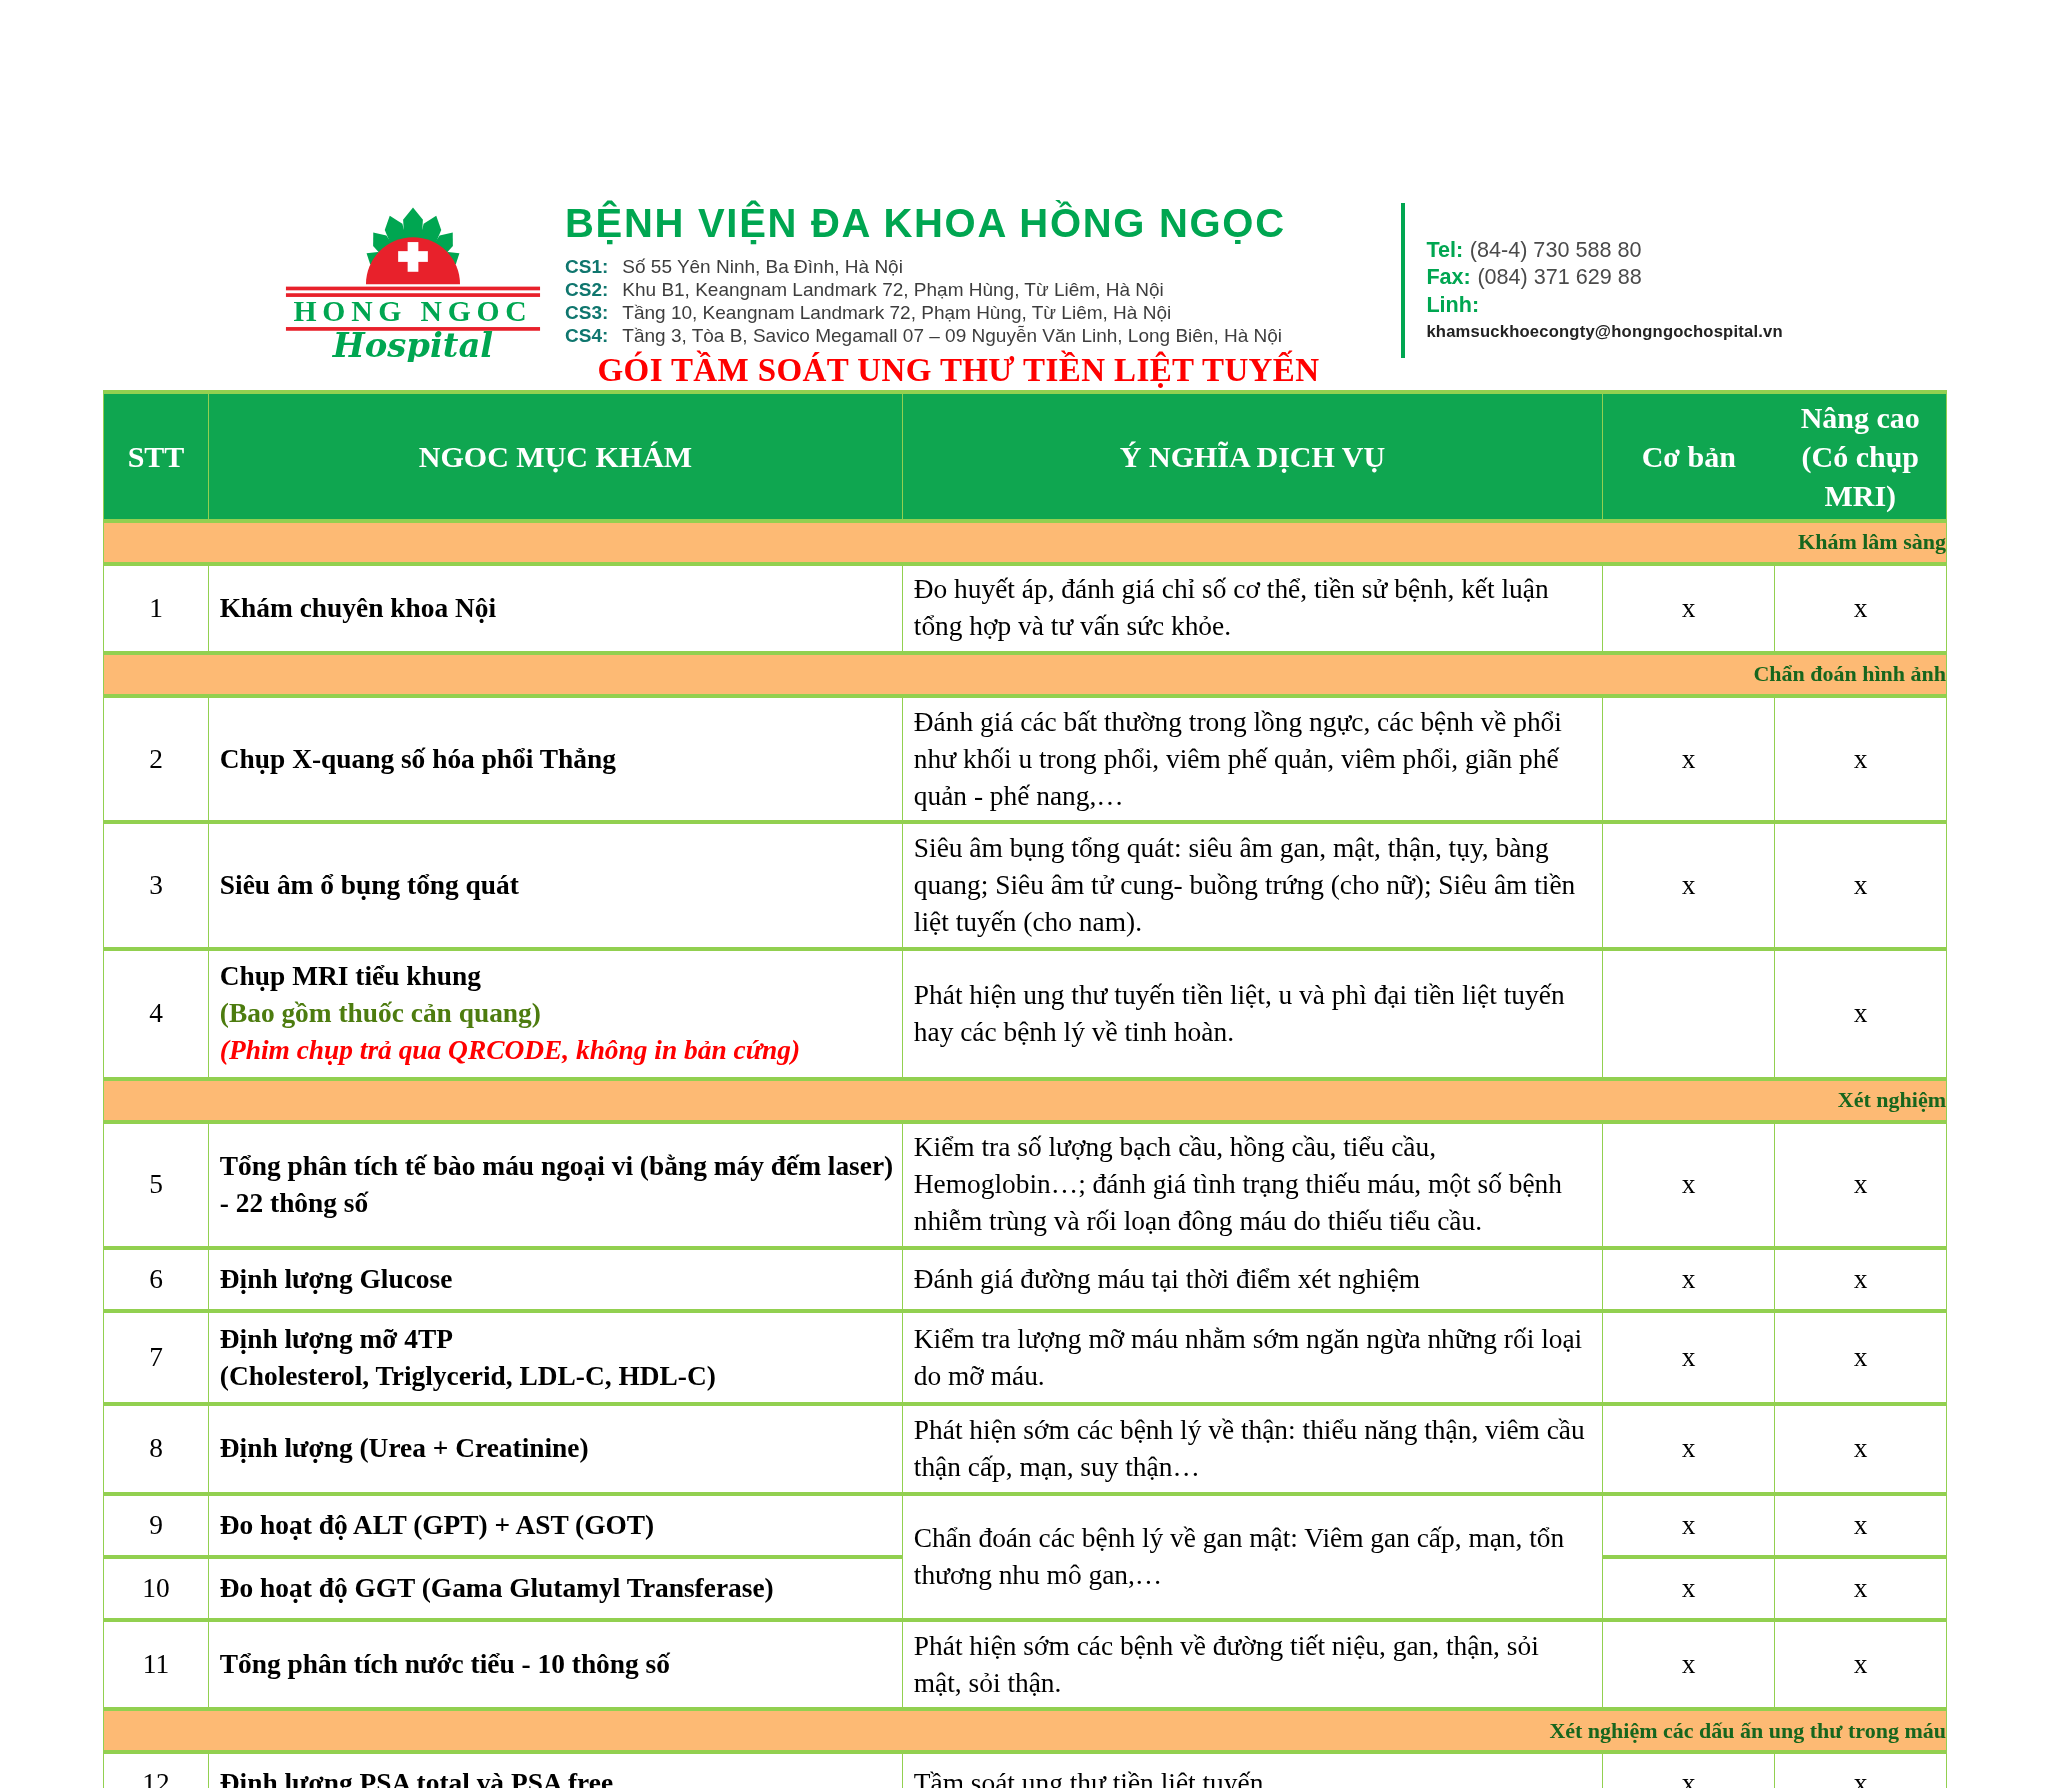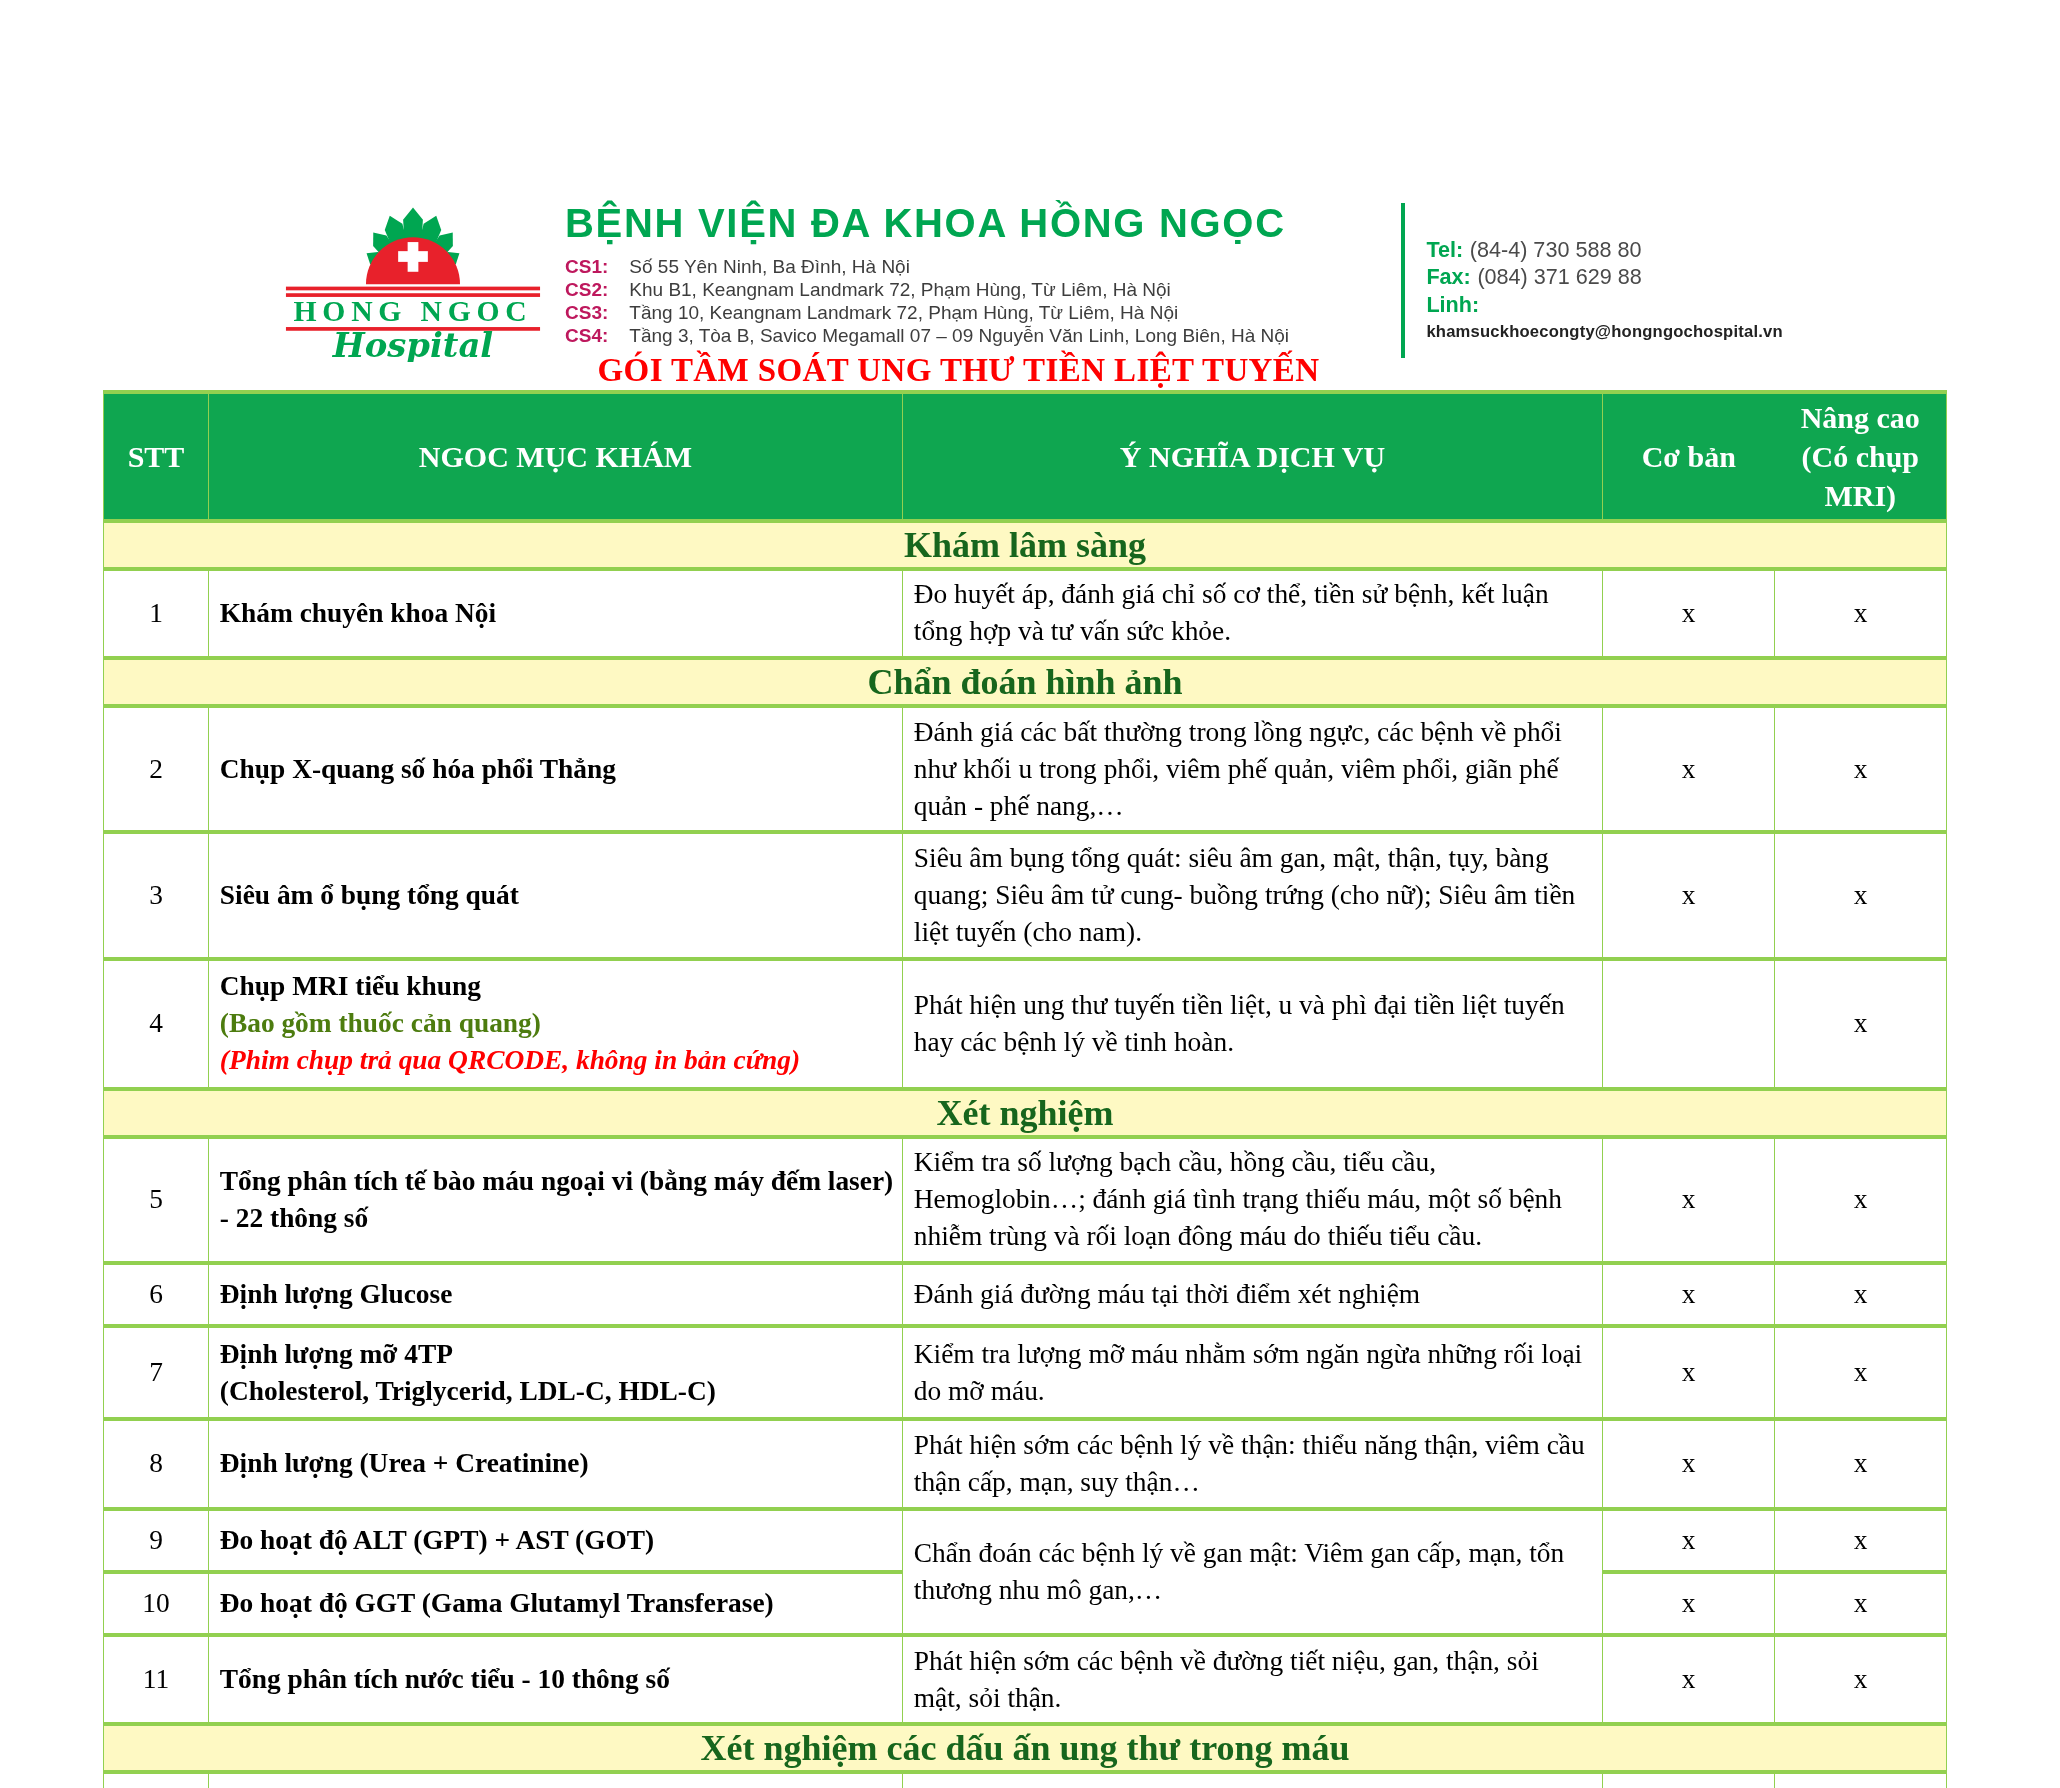--- a/index.html
+++ b/index.html
@@ -10,21 +10,21 @@
   
   .letterhead{position:absolute;left:281px;top:203px;display:flex;align-items:flex-start;}
   .logo{width:264px;height:159px;flex:0 0 auto;display:block;}
   .head-main{margin-left:20px;width:824px;font-family:"Liberation Sans",sans-serif;}
   .hospital-name{
     color:#00A651;font-weight:bold;font-size:40px;letter-spacing:1.7px;
     line-height:1.04;white-space:nowrap;
   }
   .addresses{margin-top:10px;}
   .addr-line{font-size:19px;color:#3d3d3d;line-height:23px;white-space:nowrap;}
-  .addr-label{color:#be185d;font-weight:bold;margin-right:21px;}
+  .addr-label{color:#0f766e;font-weight:bold;margin-right:14px;}
   .v-divider{width:4.2px;height:155px;background:#00A651;margin-left:11.6px;flex:0 0 auto;}
   .contact{margin-left:21.6px;margin-top:33px;font-family:"Liberation Sans",sans-serif;white-space:nowrap;}
   .contact-line{font-size:21.6px;color:#4a4a4a;line-height:27.4px;}
   .c-label{color:#00A651;font-weight:bold;margin-right:6.6px;}
   .contact-email{font-size:16.6px;color:#222;font-weight:bold;margin-top:4.2px;letter-spacing:0.2px;}
   
   .doc-title{
     position:absolute;top:352px;left:117px;width:1683px;text-align:center;
     color:#FF0000;font-weight:bold;font-size:33px;letter-spacing:0.4px;
   }
@@ -40,22 +40,22 @@
   .pkg-table thead th{
     background:#0FA650;color:#ffffff;font-weight:bold;font-size:30px;
     height:125px;vertical-align:middle;text-align:center;padding:0;
   }
   .hdr-split{display:flex;width:100%;height:125px;}
   .hdr-split span{
     flex:1;display:flex;align-items:center;justify-content:center;
     padding:0 11.6px;line-height:1.3;text-align:center;
   }
   .section-row td{
-    background:#fef9c3;color:#17661D;font-weight:bold;text-align:center;
-    font-size:36px;height:37px;padding:0.8px 0;vertical-align:middle;
+    background:#fdba74;color:#17661D;font-weight:bold;text-align:right;
+    font-size:22px;height:37px;padding:0.8px 0;vertical-align:middle;
   }
   td.stt{text-align:center;vertical-align:middle;}
   td.name{font-weight:bold;padding:7.5px 8.3px 7.5px 10.8px;vertical-align:middle;line-height:37px;}
   td.desc{padding:5.8px 10.8px;vertical-align:middle;line-height:37px;text-align:left;}
   td.mark{text-align:center;vertical-align:middle;}
   tr.h1{height:63px;}
   .name-line{display:block;}
   .red-note{color:#4d7c0f;display:block;}
   .red-note-italic{color:#FF0000;font-style:italic;display:block;}
 </style>

